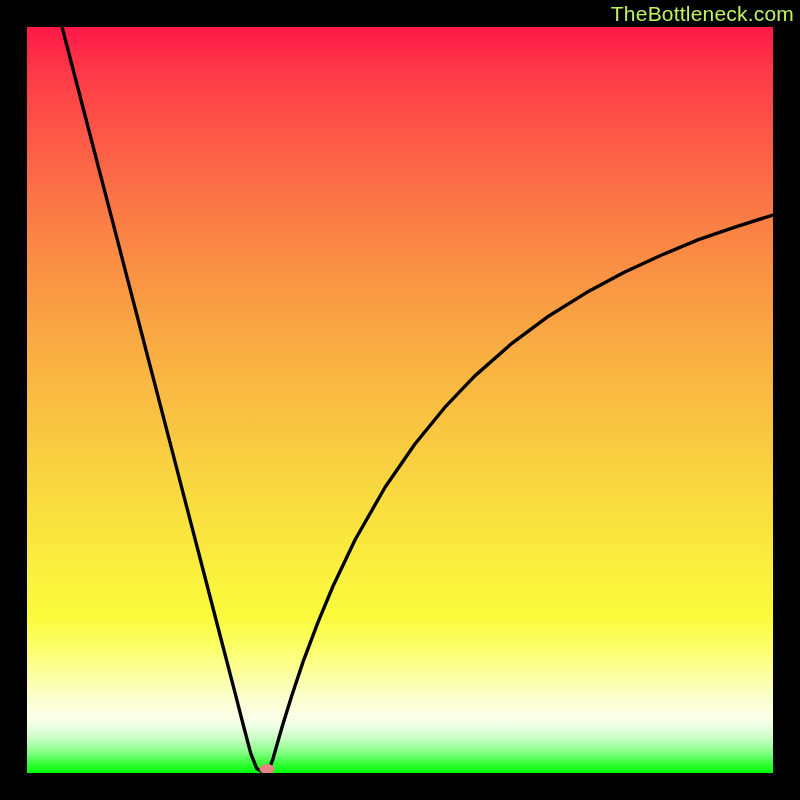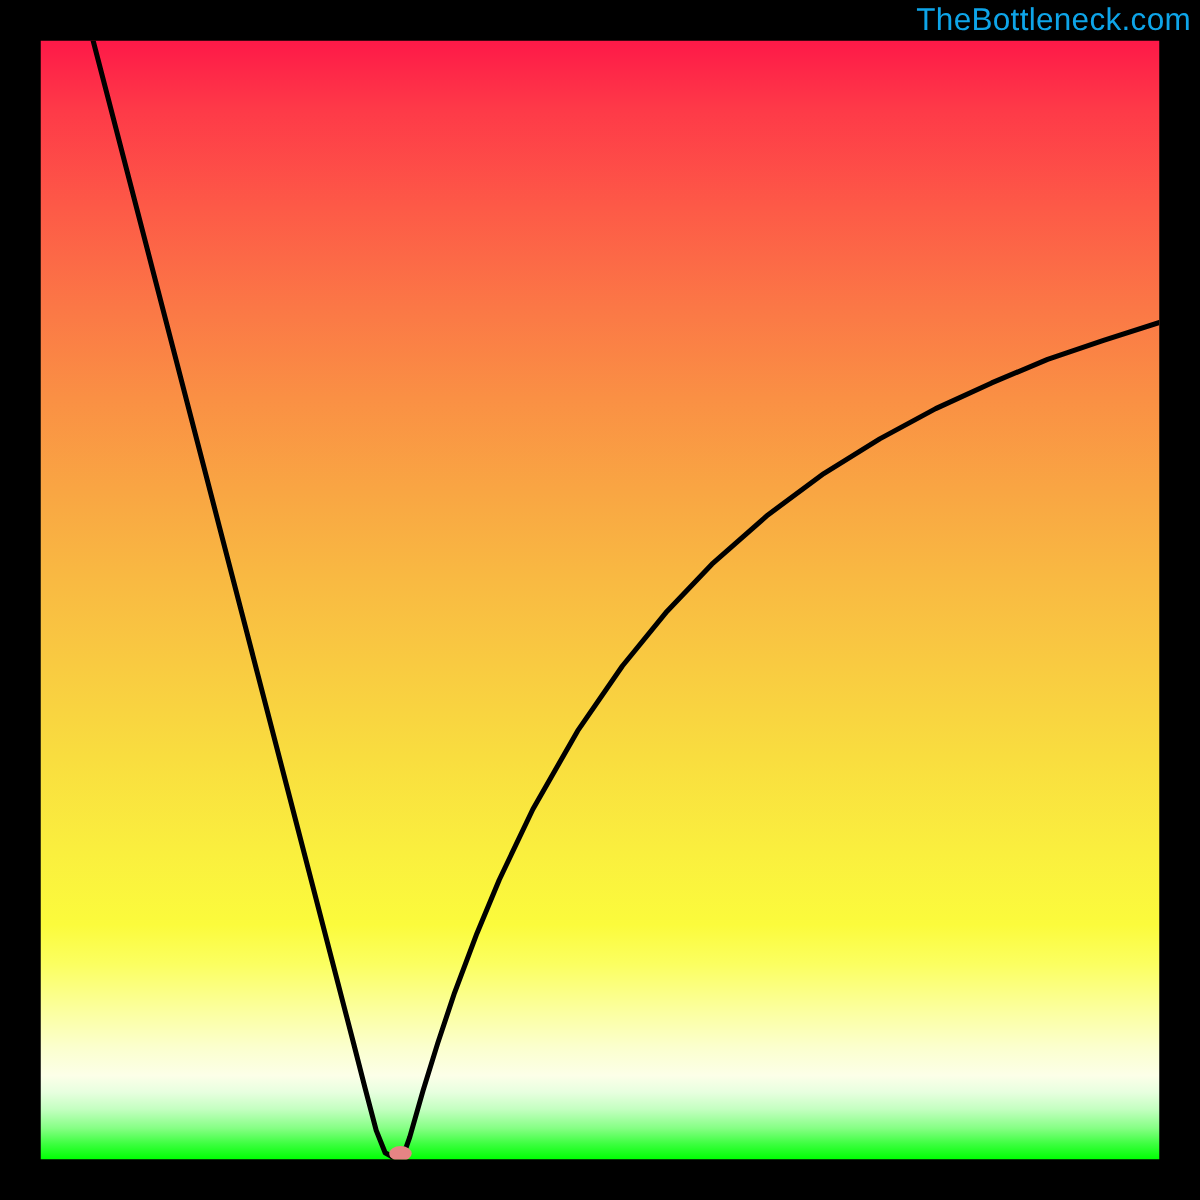--- a/index.html
+++ b/index.html
@@ -13,21 +13,21 @@
   .chart-wrap {
     position: relative;
     width: 800px;
     height: 800px;
     background: #000;
   }
   .watermark {
     position: absolute;
     top: 2px;
     right: 6px;
-    color: #0ea5e9;
+    color: #bef264;
     font-size: 21px;
     font-weight: 400;
     letter-spacing: 0.2px;
     z-index: 3;
   }
   .plot-area {
     position: absolute;
     left: 27px;
     top: 27px;
     width: 746px;

